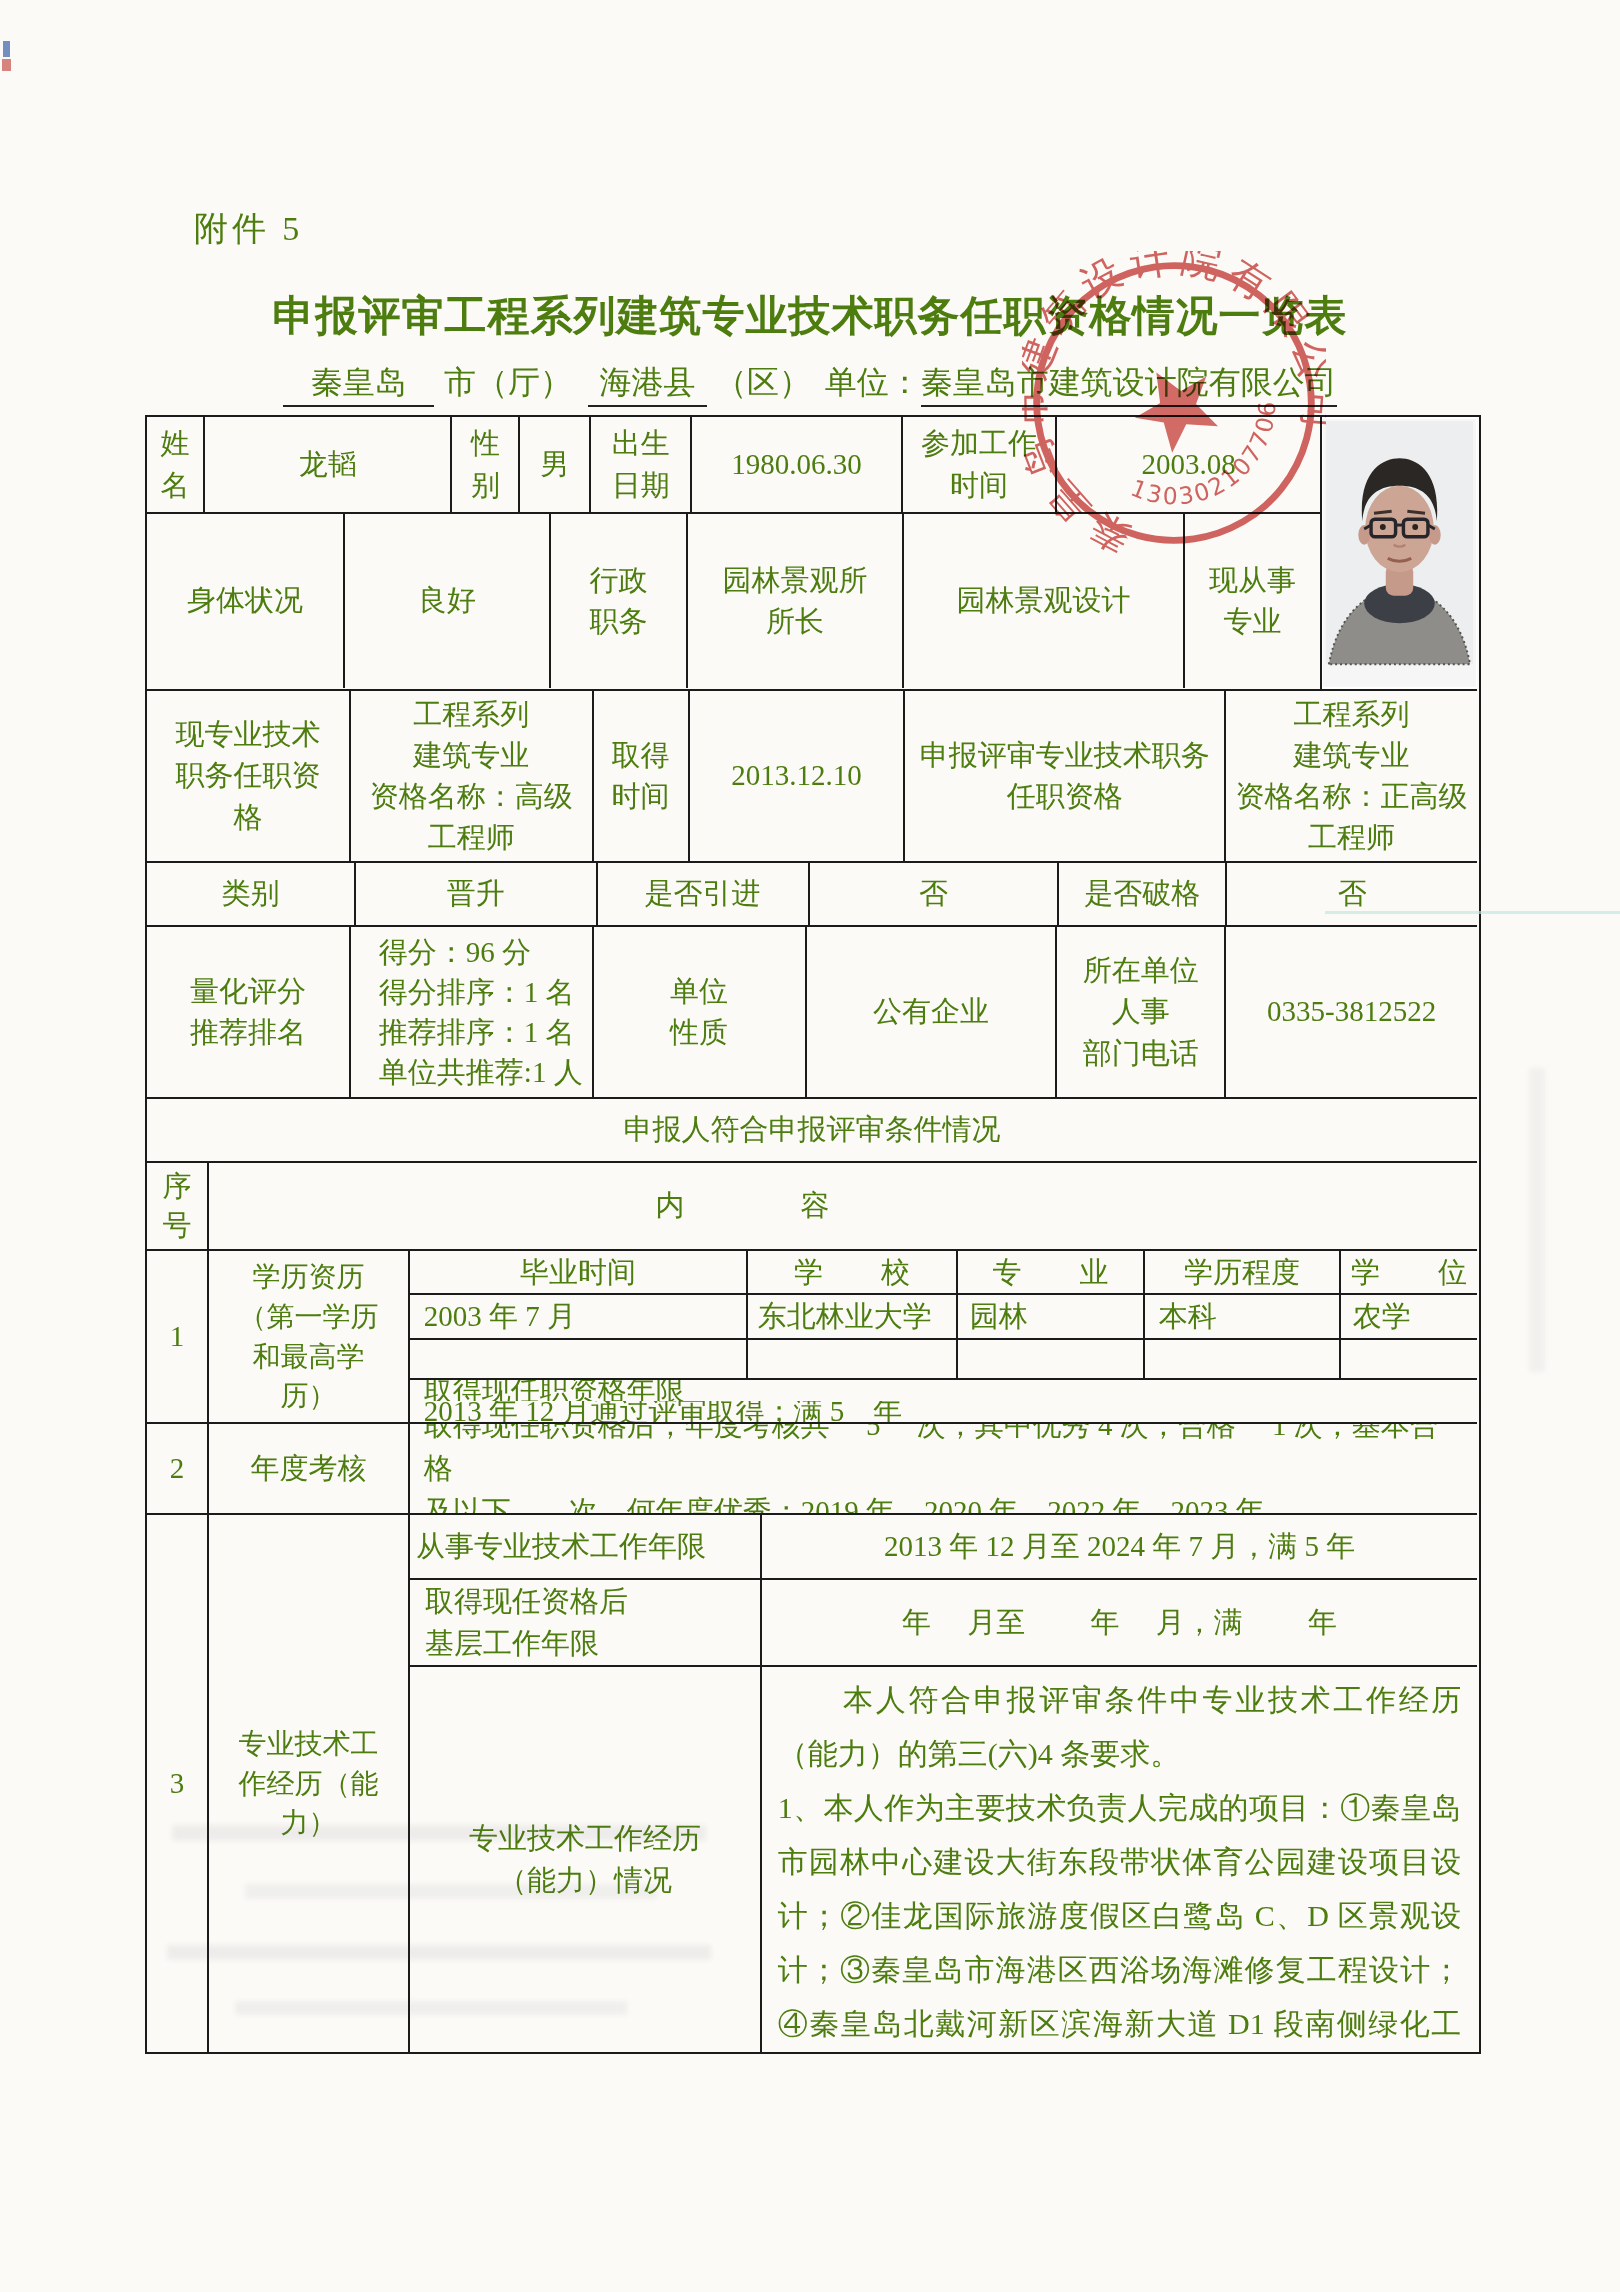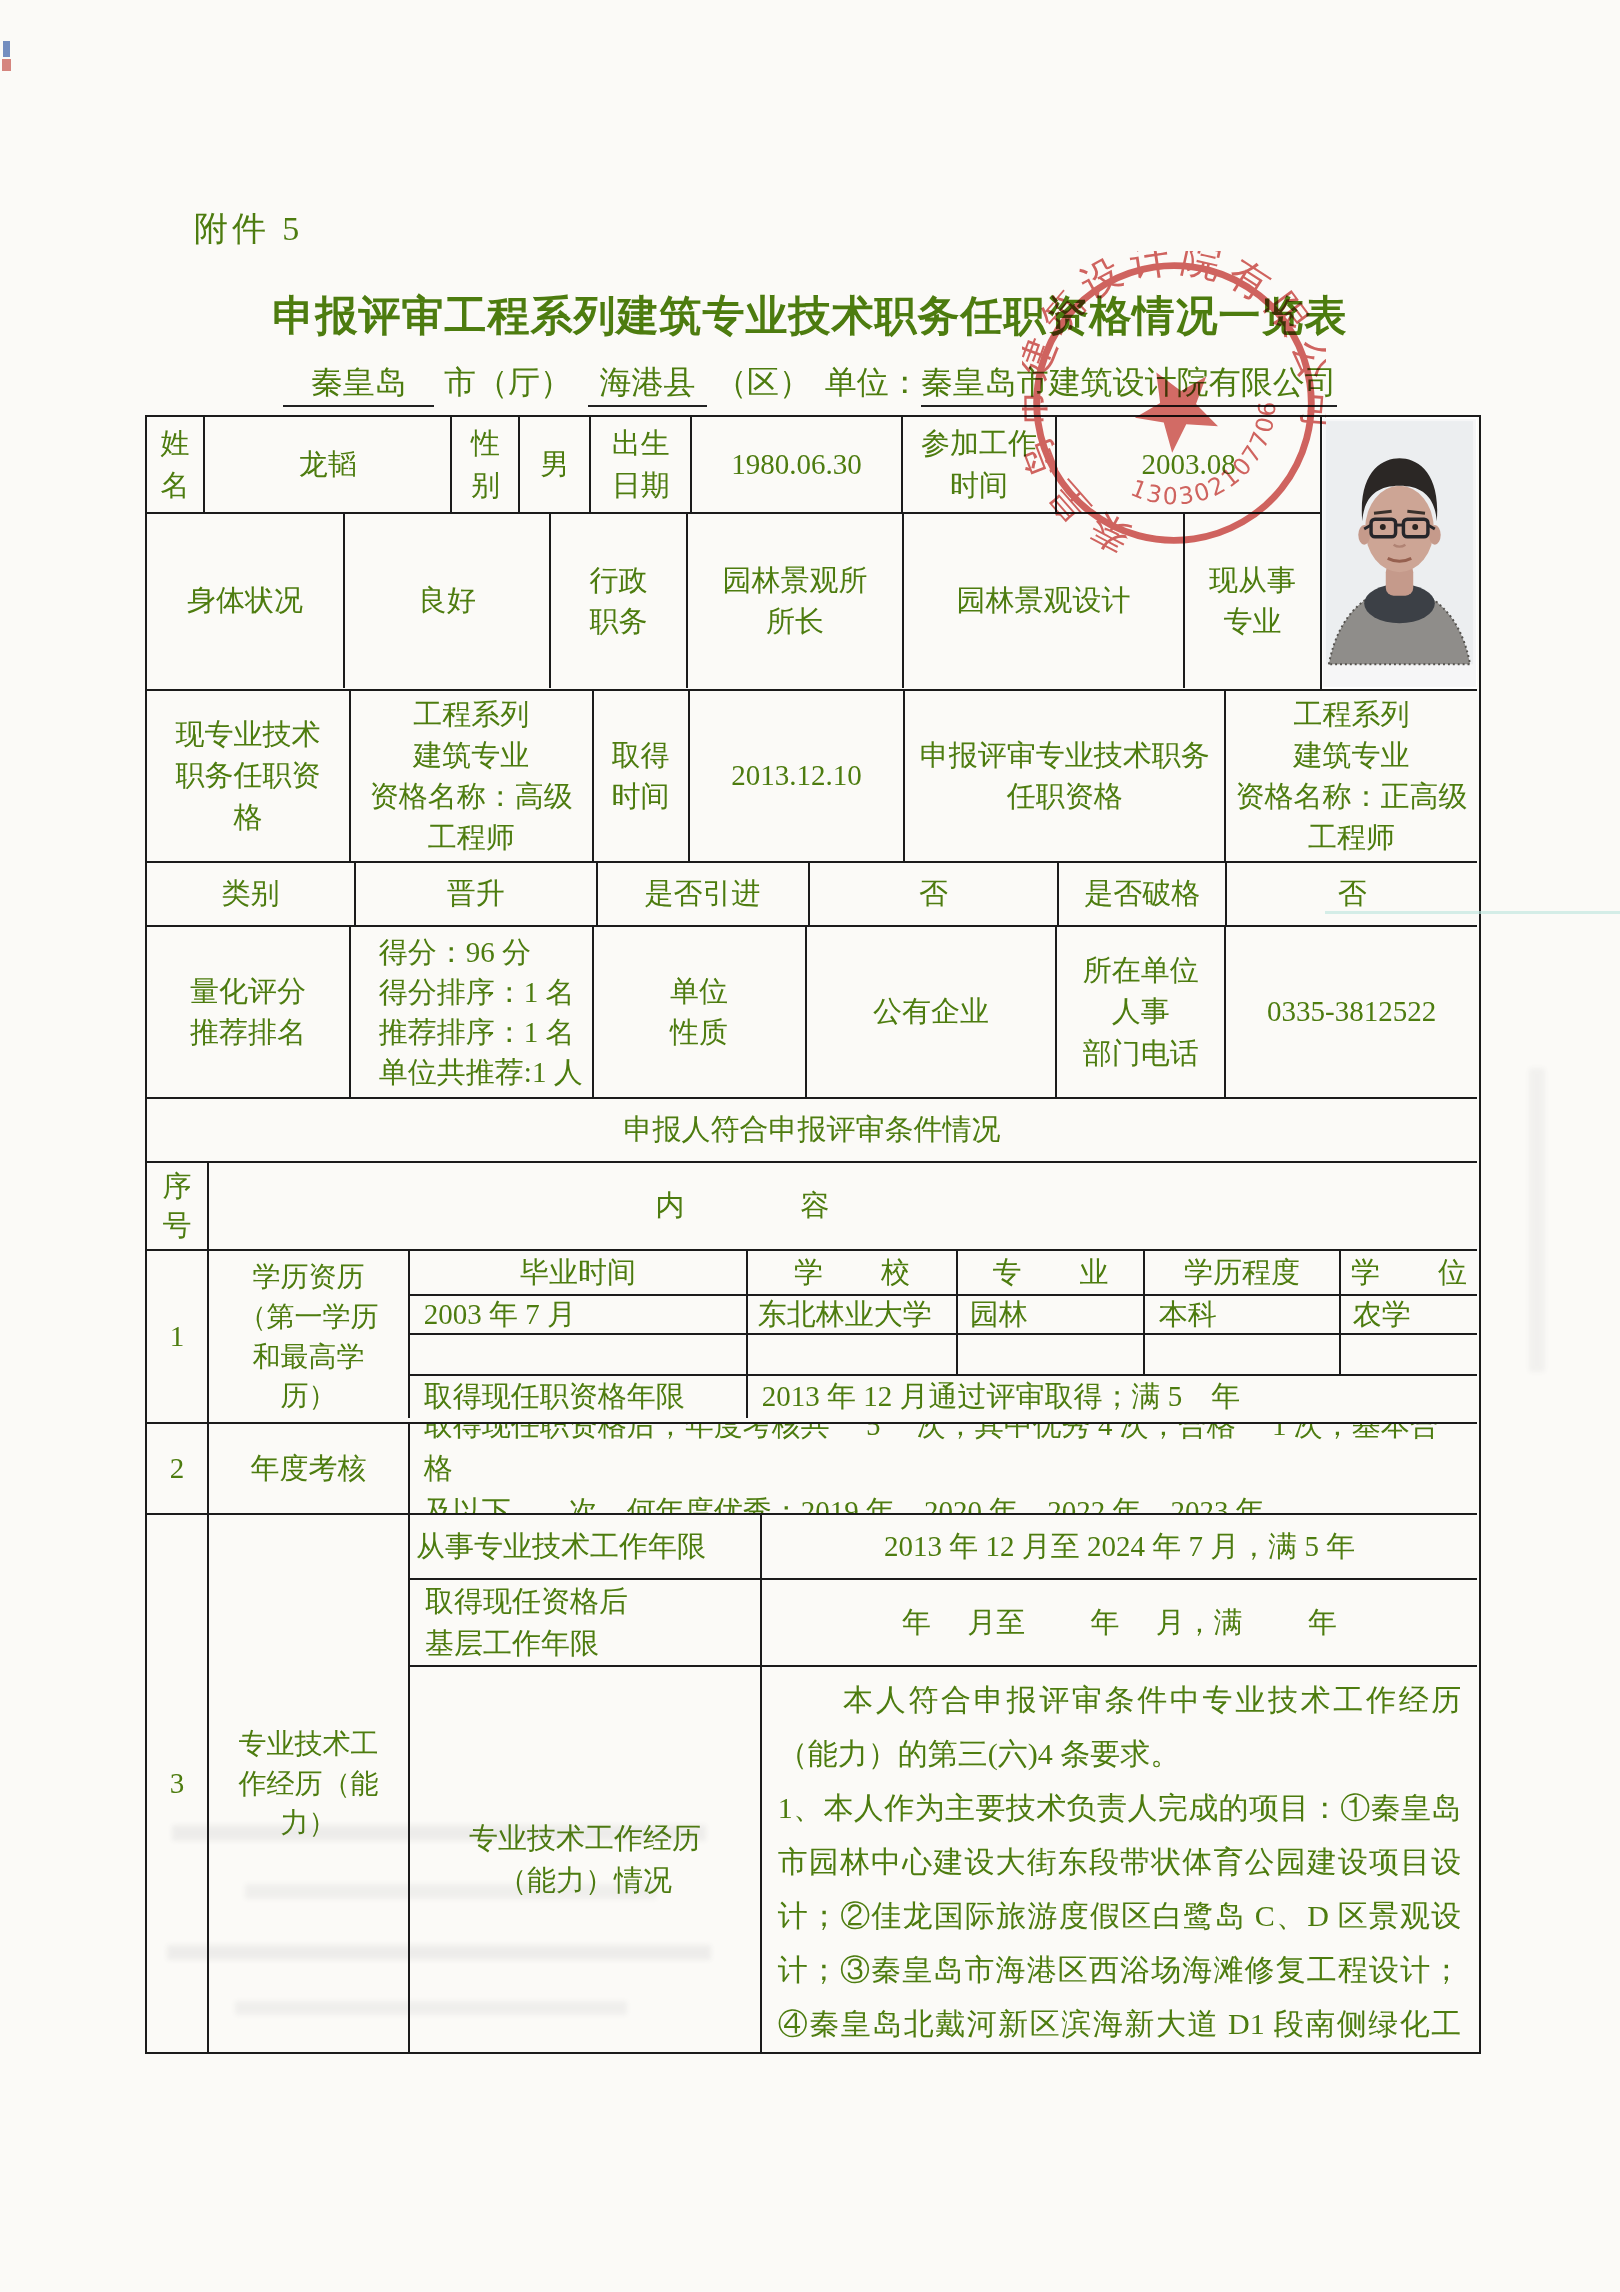--- a/index.html
+++ b/index.html
@@ -171,35 +171,35 @@
 和最高学
 历）</div>
       <div class="colwrap" style="width:1069px;">
         <div class="row" style="height:43px;">
           <div class="c" style="width:338px;">毕业时间</div>
           <div class="c" style="width:210px;">学　　校</div>
           <div class="c" style="width:187px;">专　　业</div>
           <div class="c" style="width:196px;">学历程度</div>
           <div class="c" style="width:138px;">学　　位</div>
         </div>
-        <div class="row bt2" style="height:39px;">
+        <div class="row bt2" style="height:45px;">
           <div class="c left" style="width:338px; padding-left:13.7px;">2003 年 7 月</div>
           <div class="c left" style="width:210px; padding-left:9.8px;">东北林业大学</div>
           <div class="c left" style="width:187px; padding-left:11.8px;">园林</div>
           <div class="c left" style="width:196px; padding-left:13.7px;">本科</div>
           <div class="c left" style="width:138px; padding-left:11.8px;">农学</div>
         </div>
         <div class="row bt2" style="height:41px;">
           <div class="c" style="width:338px;"></div>
           <div class="c" style="width:210px;"></div>
           <div class="c" style="width:187px;"></div>
           <div class="c" style="width:196px;"></div>
           <div class="c" style="width:138px;"></div>
         </div>
-        <div class="row bt2" style="height:44px;">
+        <div class="row bt2" style="height:44px;flex-direction:column;">
           <div class="c left" style="width:338px; padding-left:13.7px;">取得现任职资格年限</div>
           <div class="c left" style="width:731px; padding-left:13.7px;">2013 年 12 月通过评审取得；满 5　年</div>
         </div>
       </div>
     </div>
 
     <div class="band" style="height:91px;">
       <div class="c f" style="width:60px;">2</div>
       <div class="c" style="width:201px;">年度考核</div>
       <div class="c left" style="width:1069px; padding:0 13.7px; line-height:1.48;">取得现任职资格后，年度考核共　 5 　次，其中优秀 4 次，合格 　1 次，基本合格

